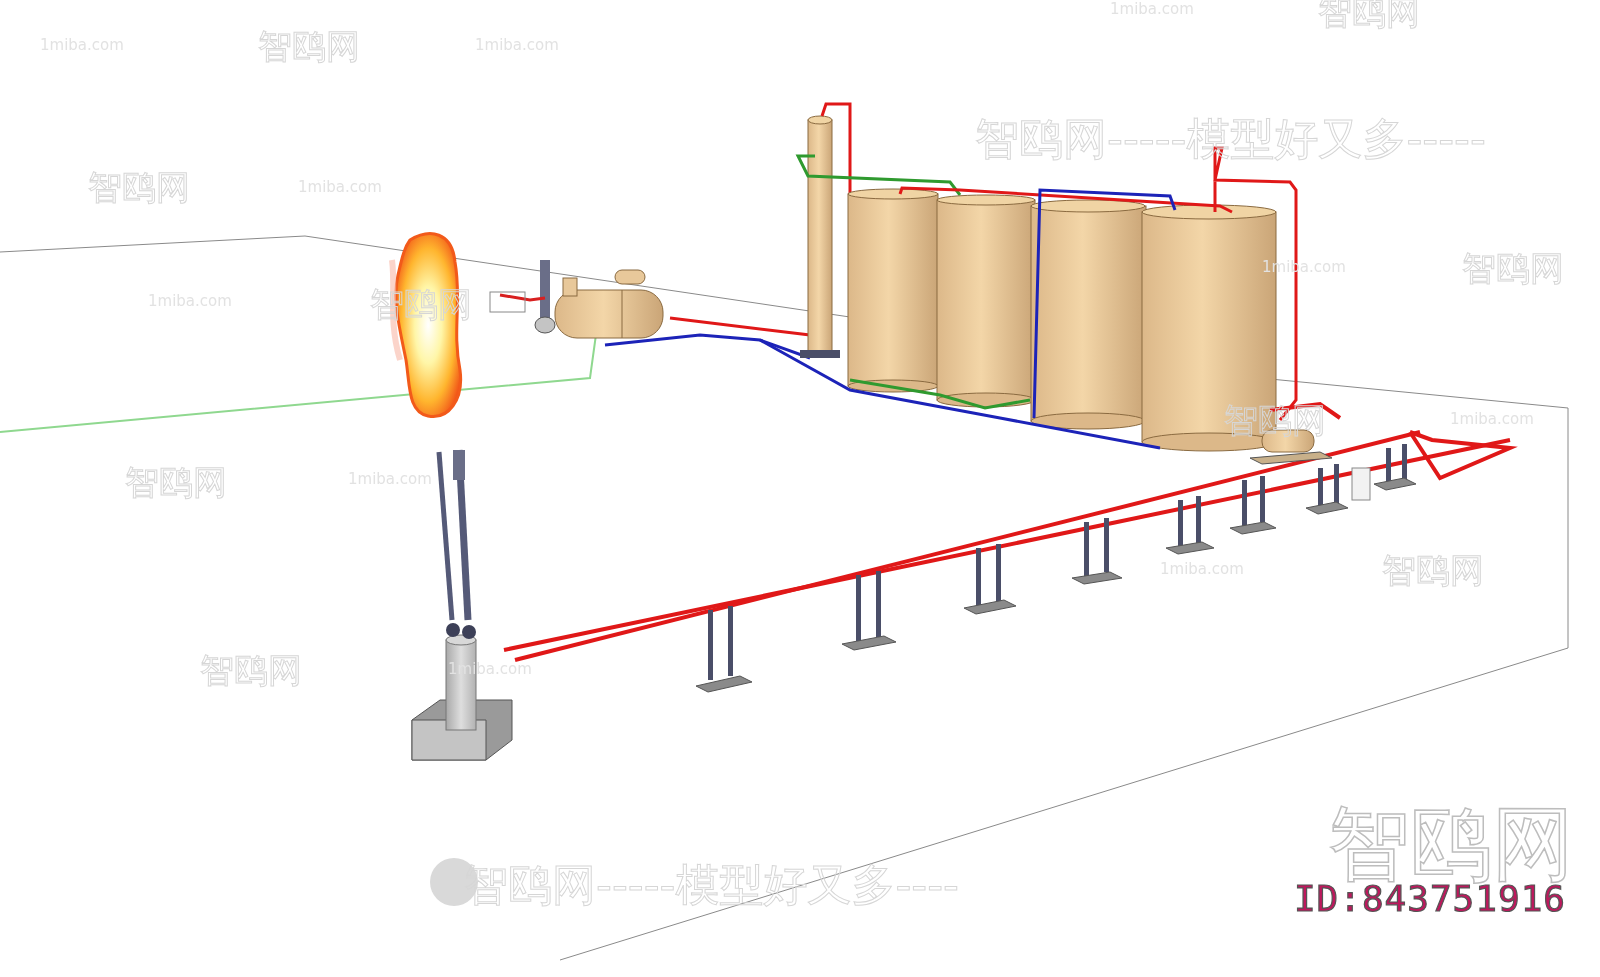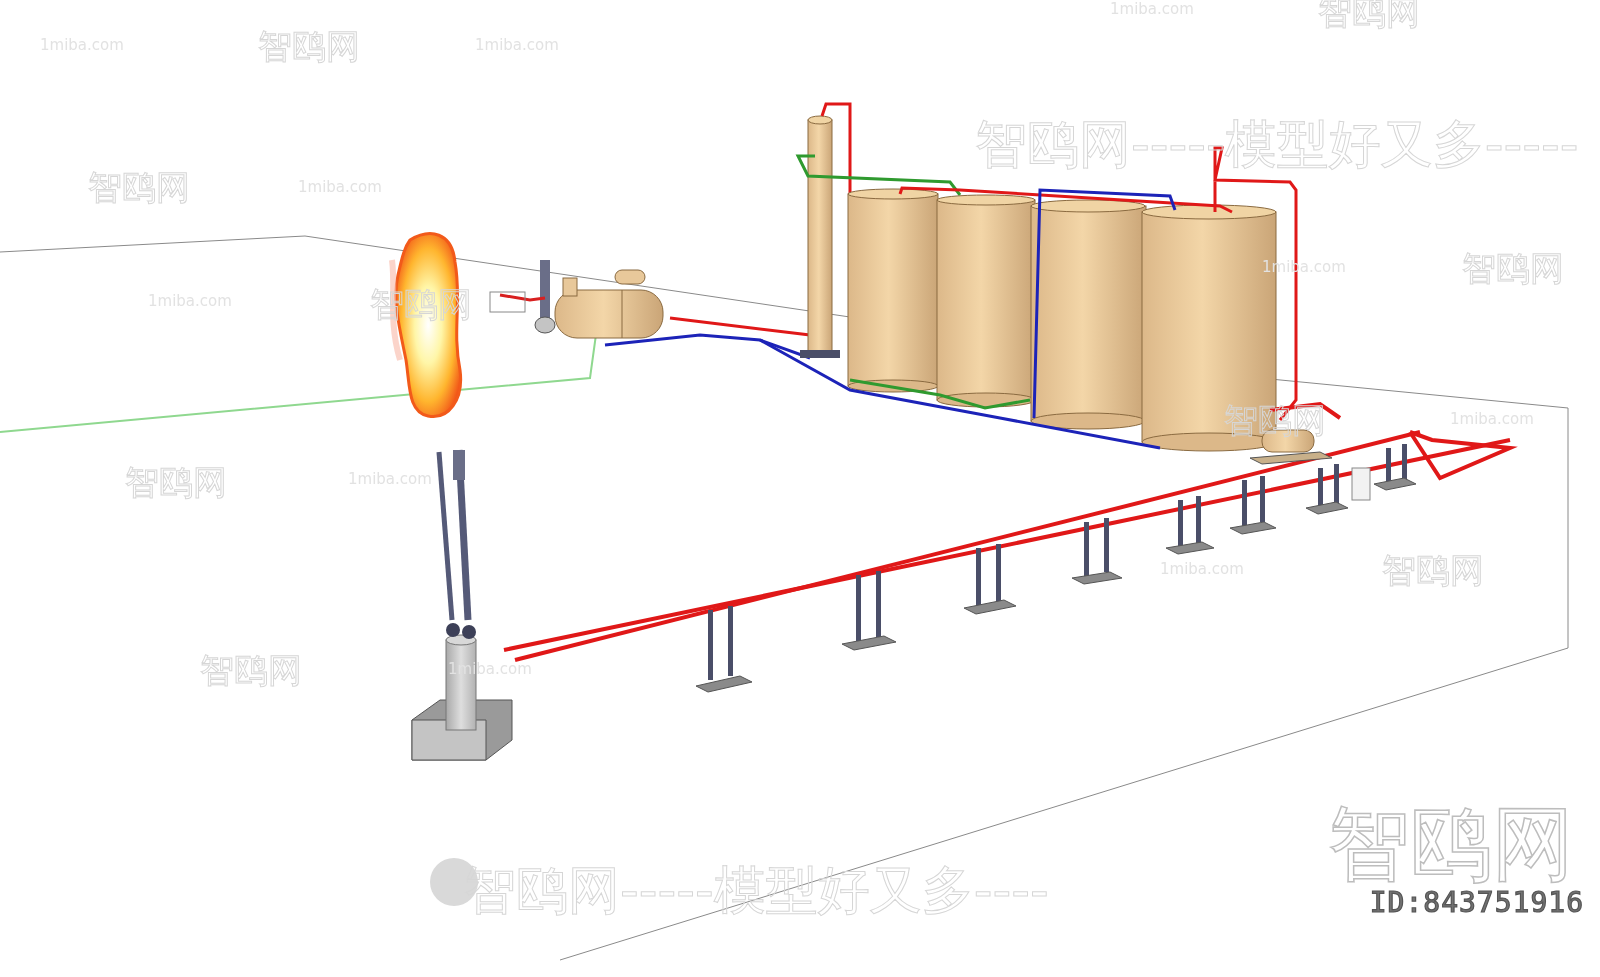--- a/index.html
+++ b/index.html
@@ -1,23 +1,23 @@
 <!DOCTYPE html>
 <html><head>
 <meta charset="utf-8">
 <style>
   html,body{margin:0;padding:0;background:#ffffff;}
   body{width:1600px;height:977px;position:relative;overflow:hidden;font-family:"DejaVu Sans",sans-serif;}
   #scene{position:absolute;left:0;top:0;width:1600px;height:977px;}
   .wm{position:absolute;color:transparent;-webkit-text-stroke:1px #d6d6d6;font-family:"DejaVu Sans",sans-serif;white-space:nowrap;pointer-events:none;}
   .wm-sm{font-size:15px;color:#e2e2e2;-webkit-text-stroke:0;}
   .wm-md{font-size:34px;}
-  .wm-lg{font-size:52px;}
+  .wm-lg{font-size:44px;}
   .wm-xl{font-size:82px;-webkit-text-stroke:1.5px #bdbdbd;}
-  .id-label{position:absolute;right:16px;bottom:58px;font-size:28px;letter-spacing:1px;color:#737373;-webkit-text-stroke:1.2px #555;font-family:"DejaVu Sans Mono",monospace;}
+  .id-label{position:absolute;right:34px;bottom:58px;font-size:36px;letter-spacing:1px;color:#be185d;-webkit-text-stroke:1.2px #555;font-family:"DejaVu Sans Mono",monospace;}
   .logo-circle{position:absolute;width:48px;height:48px;border-radius:50%;background:#d9d9d9;}
 </style>
 </head>
 <body>
 
 <svg id="scene" viewBox="0 0 1600 977" xmlns="http://www.w3.org/2000/svg">
   <defs>
     <linearGradient id="tankGrad" x1="0" x2="1" y1="0" y2="0">
       <stop offset="0" stop-color="#dcb889"></stop>
       <stop offset="0.45" stop-color="#f3d6a8"></stop>

